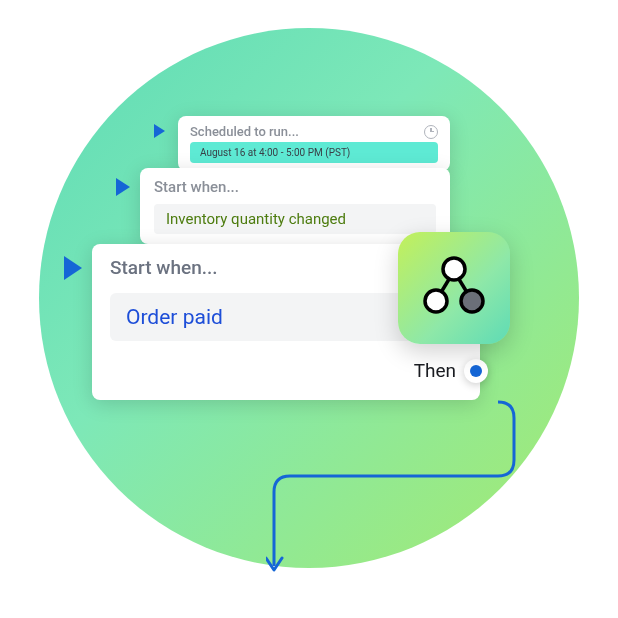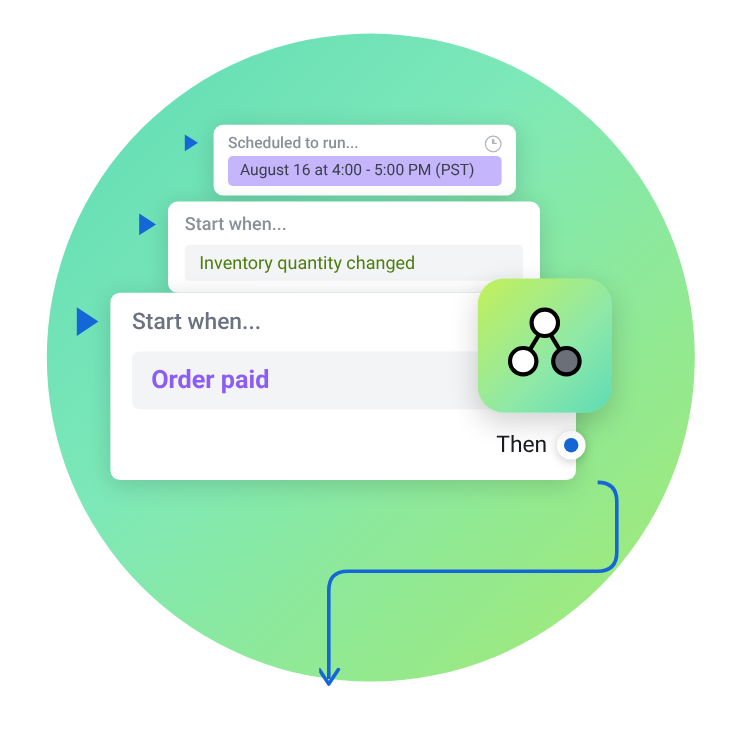--- a/index.html
+++ b/index.html
@@ -32,22 +32,22 @@
   position: absolute;
 }
 .play-icon {
   position: absolute;
   left: -24px;
   width: 0;
   height: 0;
   border-style: solid;
 }
 .card1 {
-  width: 252px;
-  top: 0;
+  width: 272px;
+  top: 12px;
   left: 86px;
   padding: 8px 12px;
 }
 .card1 .play-icon {
   top: 8px;
   border-width: 7px 0 7px 11px;
   border-color: transparent transparent transparent #1566d6;
 }
 .card1-title {
   color: #8a8f98;
@@ -77,24 +77,24 @@
   content: '';
   position: absolute;
   top: 5px;
   left: 5px;
   width: 4px;
   height: 1.5px;
   background: #b0b4bc;
 }
 .card1-content {
   margin-top: 3px;
-  background: #c4b5fd;
+  background: #5eead4;
   border-radius: 4px;
   padding: 5px 10px;
-  font-size: 13px;
+  font-size: 10px;
   color: #3a3f47;
 }
 .card2 {
   width: 310px;
   top: 64px;
   left: 48px;
   padding: 10px 14px;
 }
 .card2 .play-icon {
   top: 10px;
@@ -130,22 +130,22 @@
   color: #6b7280;
   font-size: 19px;
   font-weight: 500;
 }
 .card3-content {
   margin-top: 14px;
   background: #f3f4f5;
   border-radius: 6px;
   padding: 12px 16px;
   font-size: 21px;
-  font-weight: 700;
-  color: #8b5cf6;
+  font-weight: 400;
+  color: #1d4ed8;
 }
 .card3-then {
   text-align: right;
   font-size: 19px;
   font-weight: 400;
   color: #1a1c21;
   padding: 18px 6px 18px 0;
   position: relative;
 }
 .then-node {

